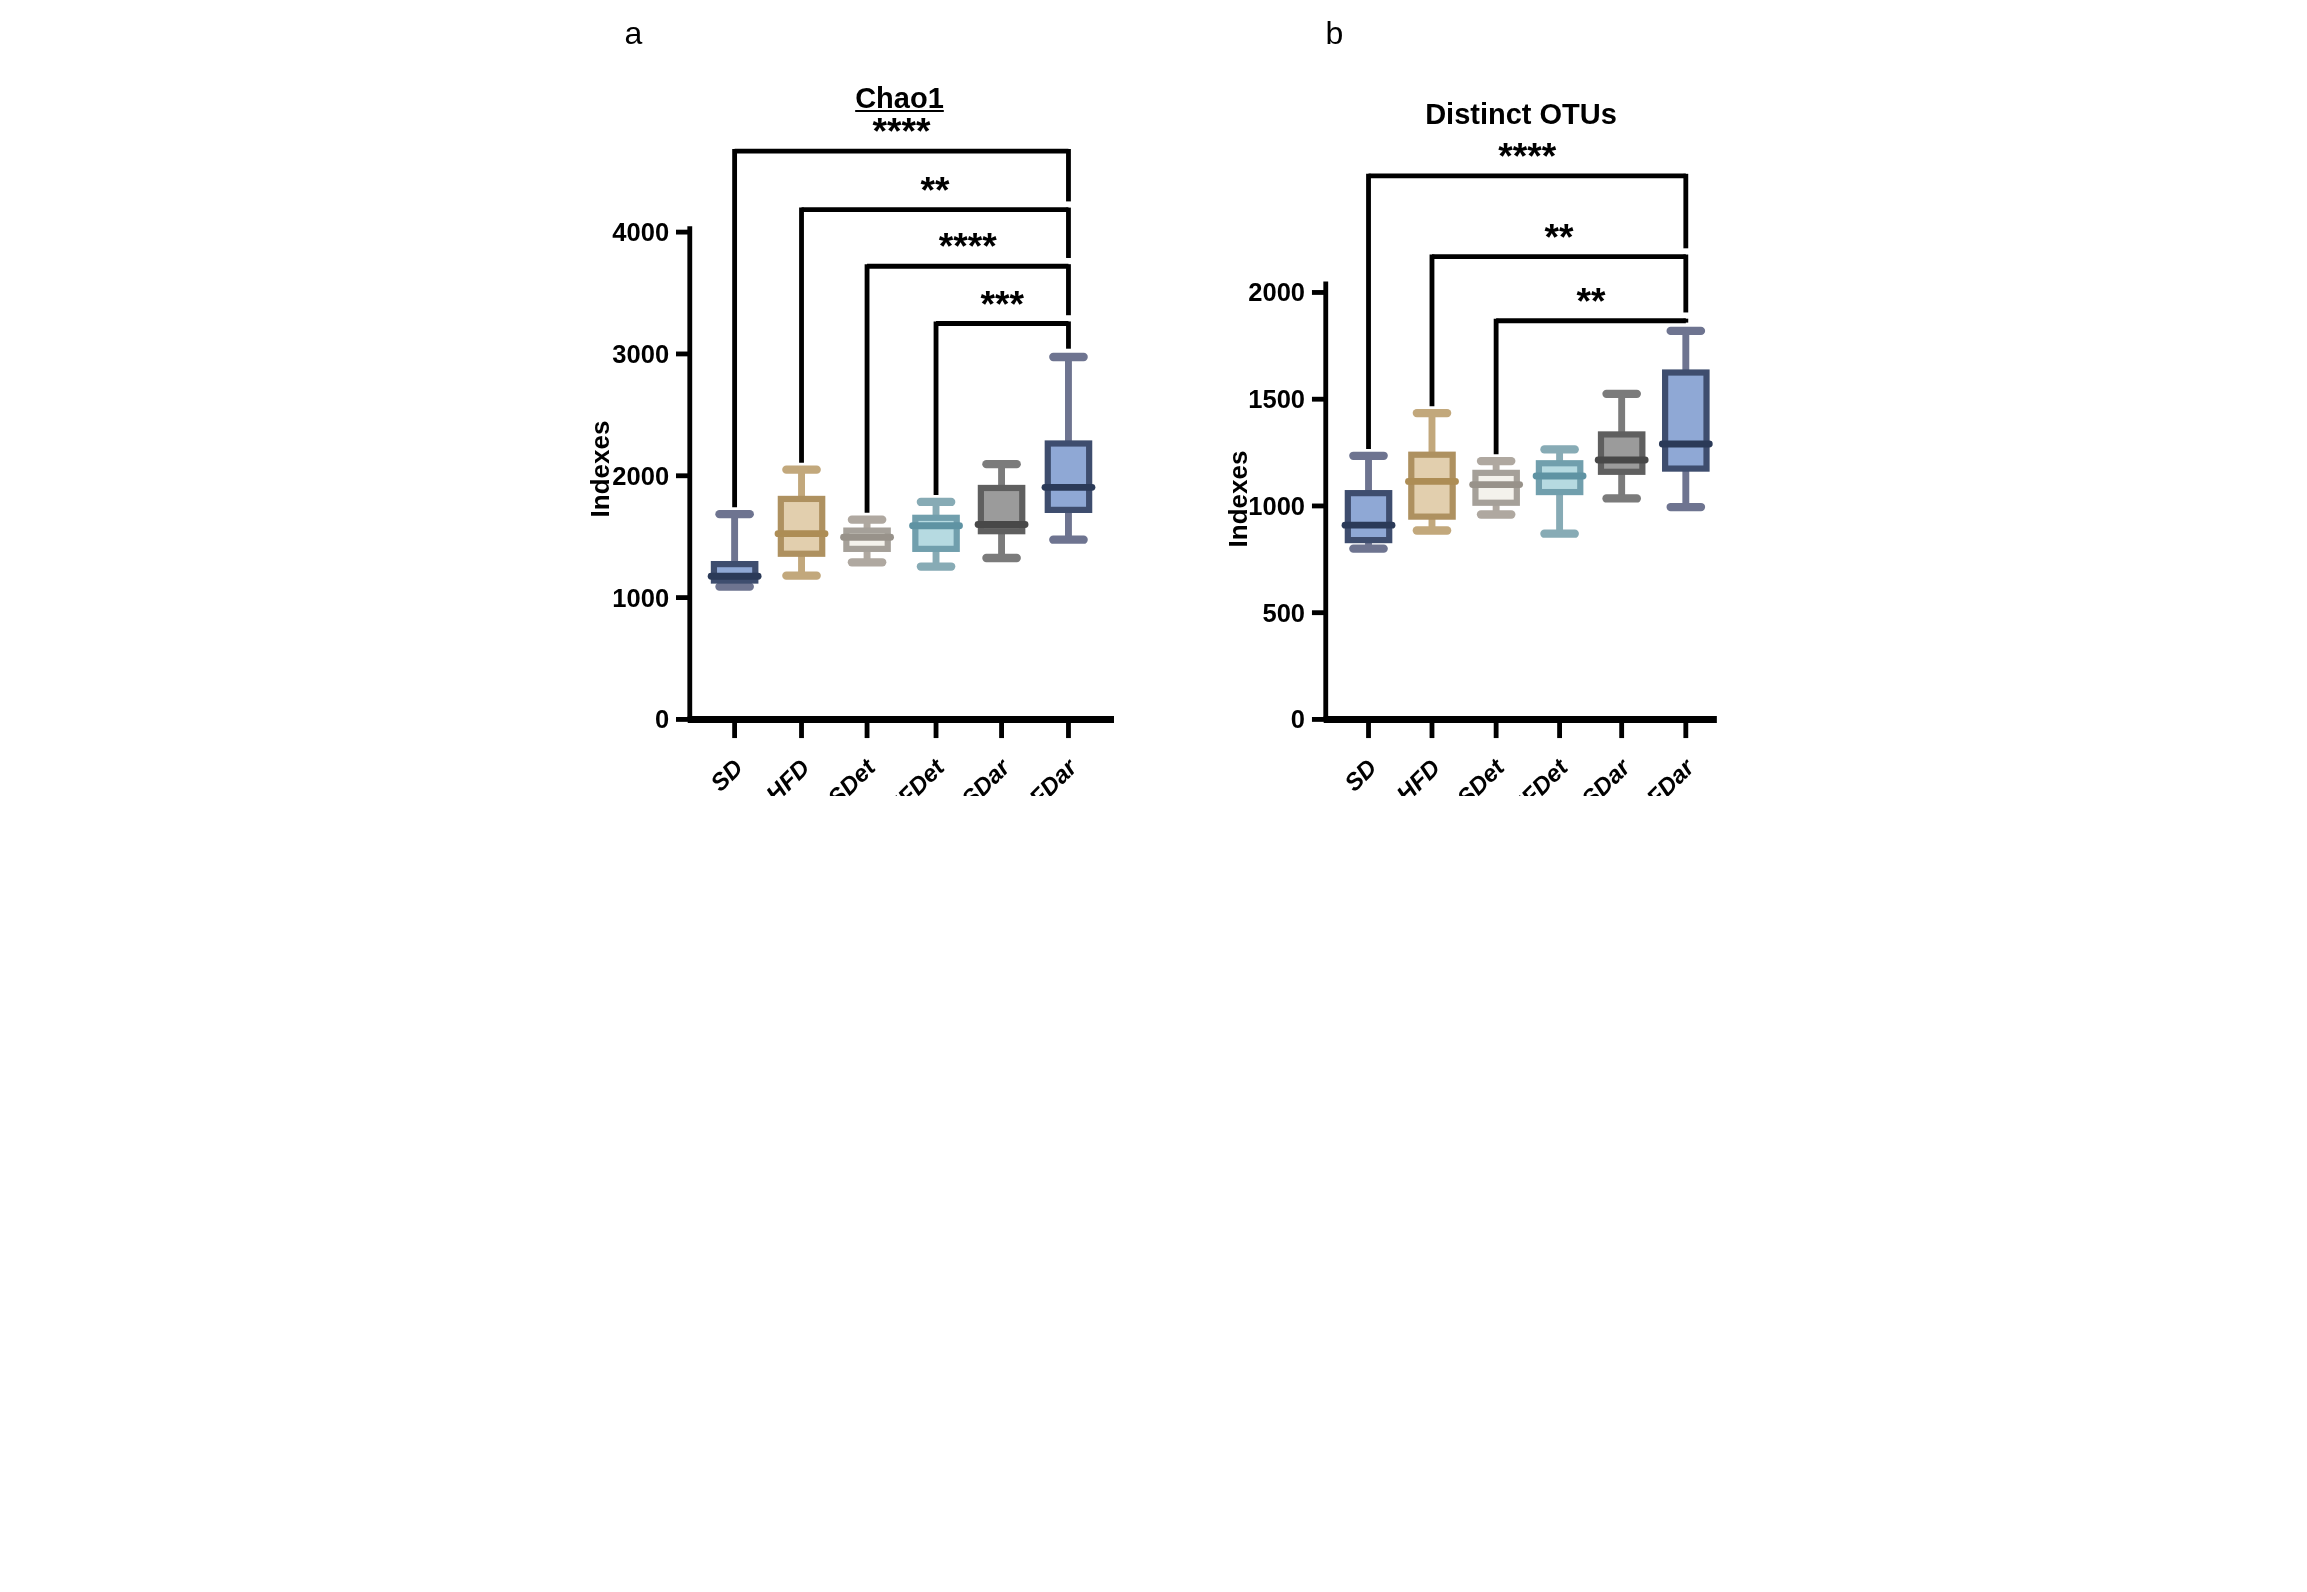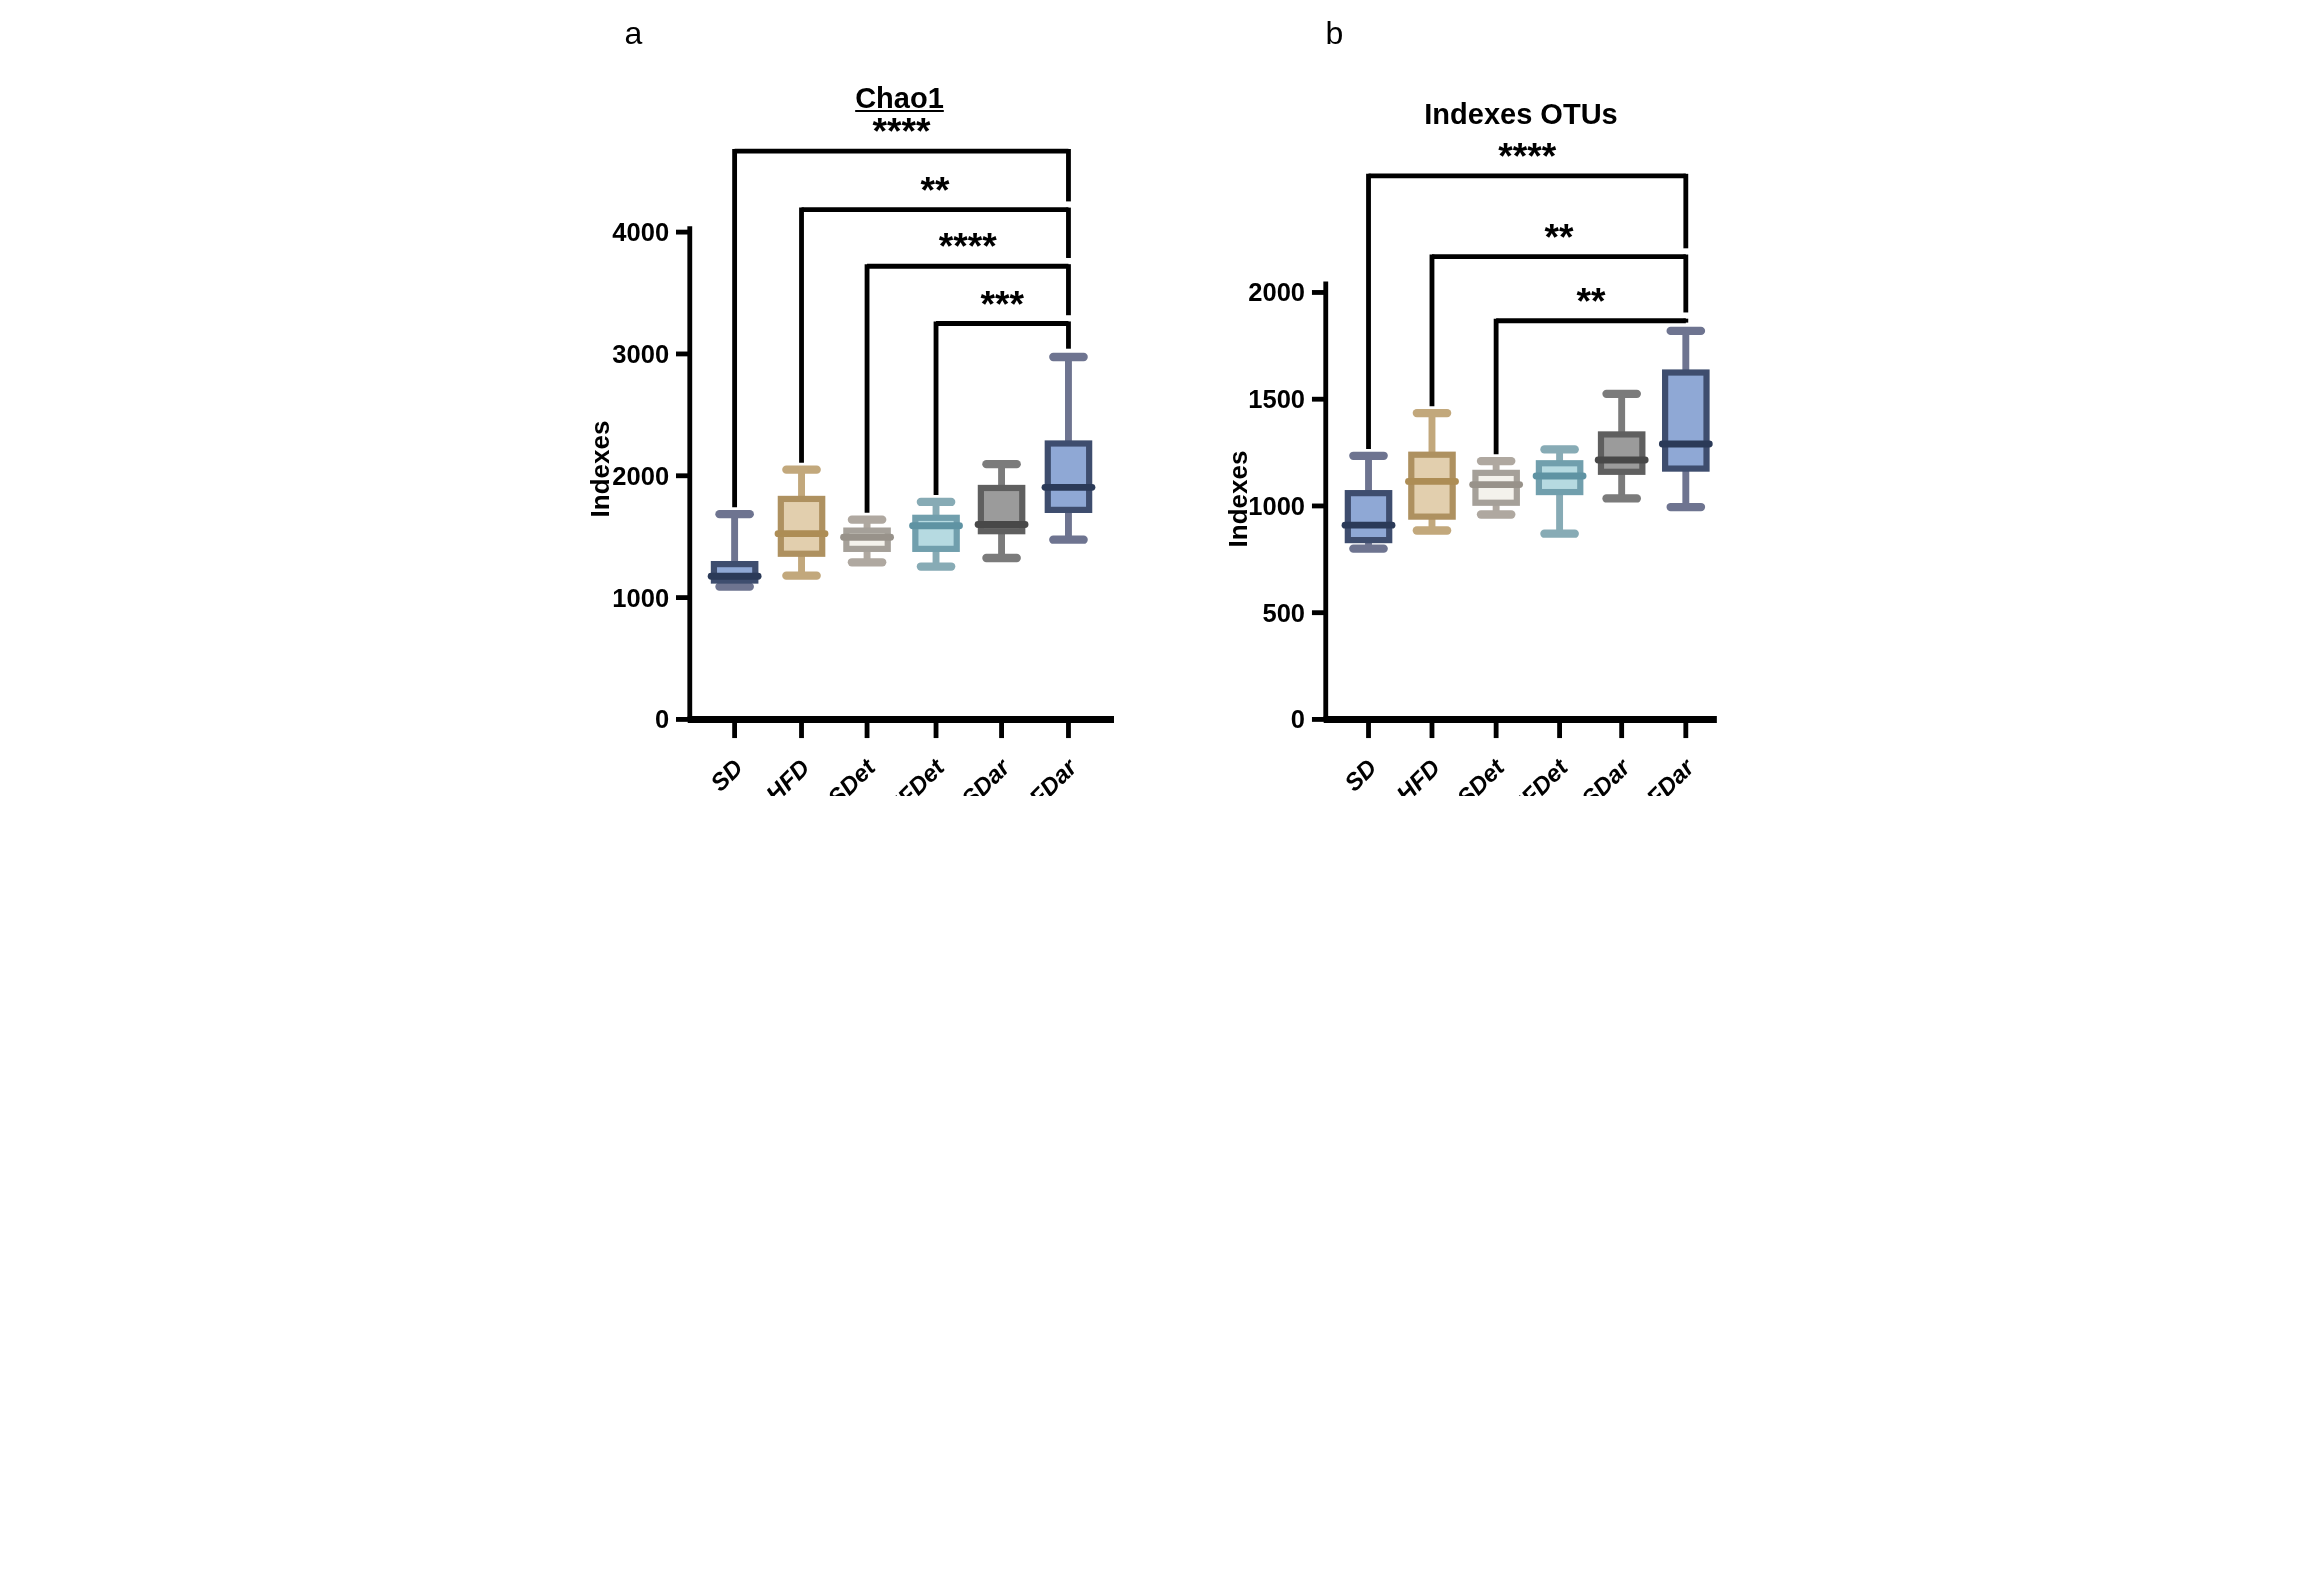--- a/index.html
+++ b/index.html
@@ -20,21 +20,21 @@
   .catlab{font-size:35px;font-weight:700;font-style:italic;fill:#000;}
   .stars{font-size:54px;font-weight:700;fill:#000;}
 </style>
 </head>
 <body>
 
 <div class="canvas">
   <div class="panel-letter letter-a">a</div>
   <div class="panel-letter letter-b">b</div>
   <div class="chart-title title-a">Chao1</div>
-  <div class="chart-title title-b">Indexes OTUs</div>
+  <div class="chart-title title-b">Distinct OTUs</div>
   <div class="y-axis-title yl-a">Indexes</div>
   <div class="y-axis-title yl-b">Indexes</div>
   <svg id="chart-svg" width="1154" height="796" viewBox="0 0 1672 1154">
       <g>
         <line x1="163" y1="328" x2="163" y2="1043" stroke="#000" stroke-width="7" stroke-linecap="butt"></line>
         <line x1="143" y1="1043" x2="163" y2="1043" stroke="#000" stroke-width="7" stroke-linecap="butt"></line>
         <text x="133" y="1056" text-anchor="end" class="ticknum">0</text>
         <line x1="143" y1="866.375" x2="163" y2="866.375" stroke="#000" stroke-width="7" stroke-linecap="butt"></line>
         <text x="133" y="879.375" text-anchor="end" class="ticknum">1000</text>
         <line x1="143" y1="689.75" x2="163" y2="689.75" stroke="#000" stroke-width="7" stroke-linecap="butt"></line>

